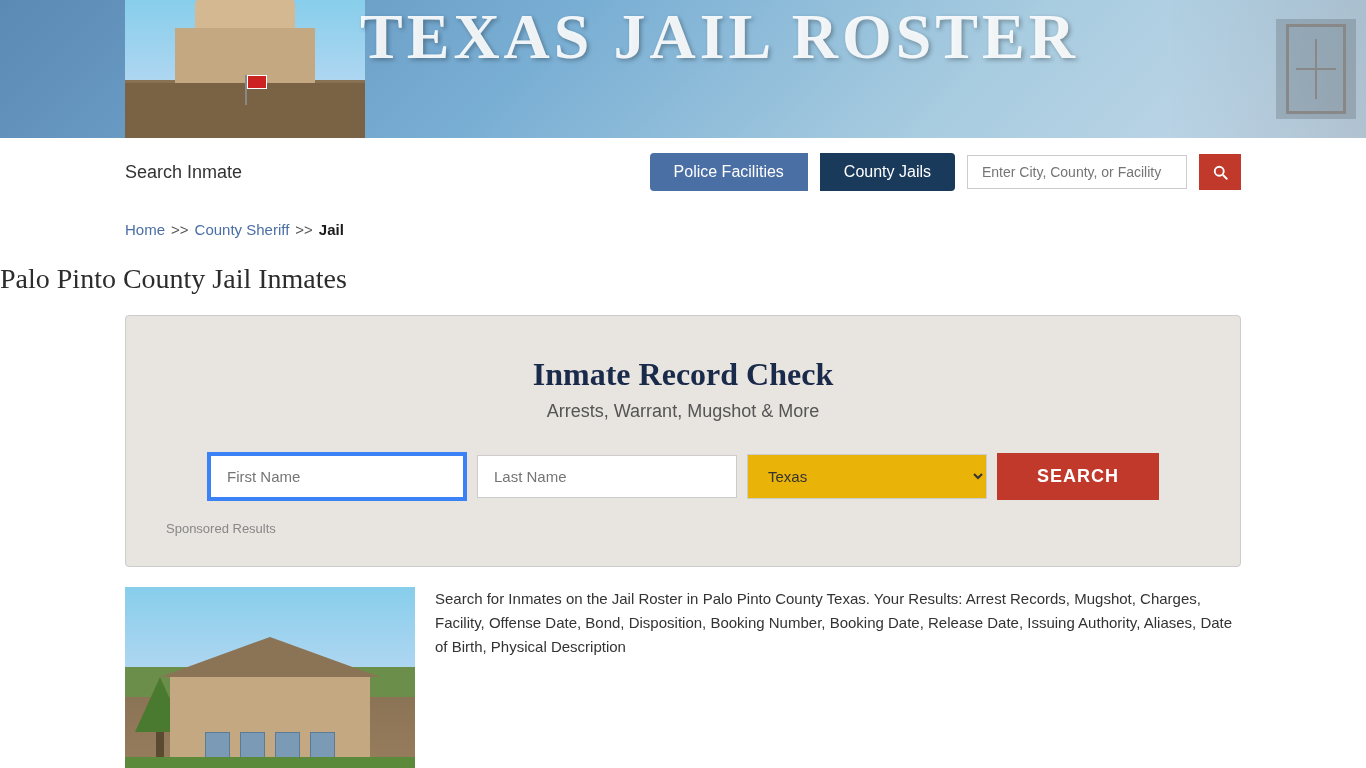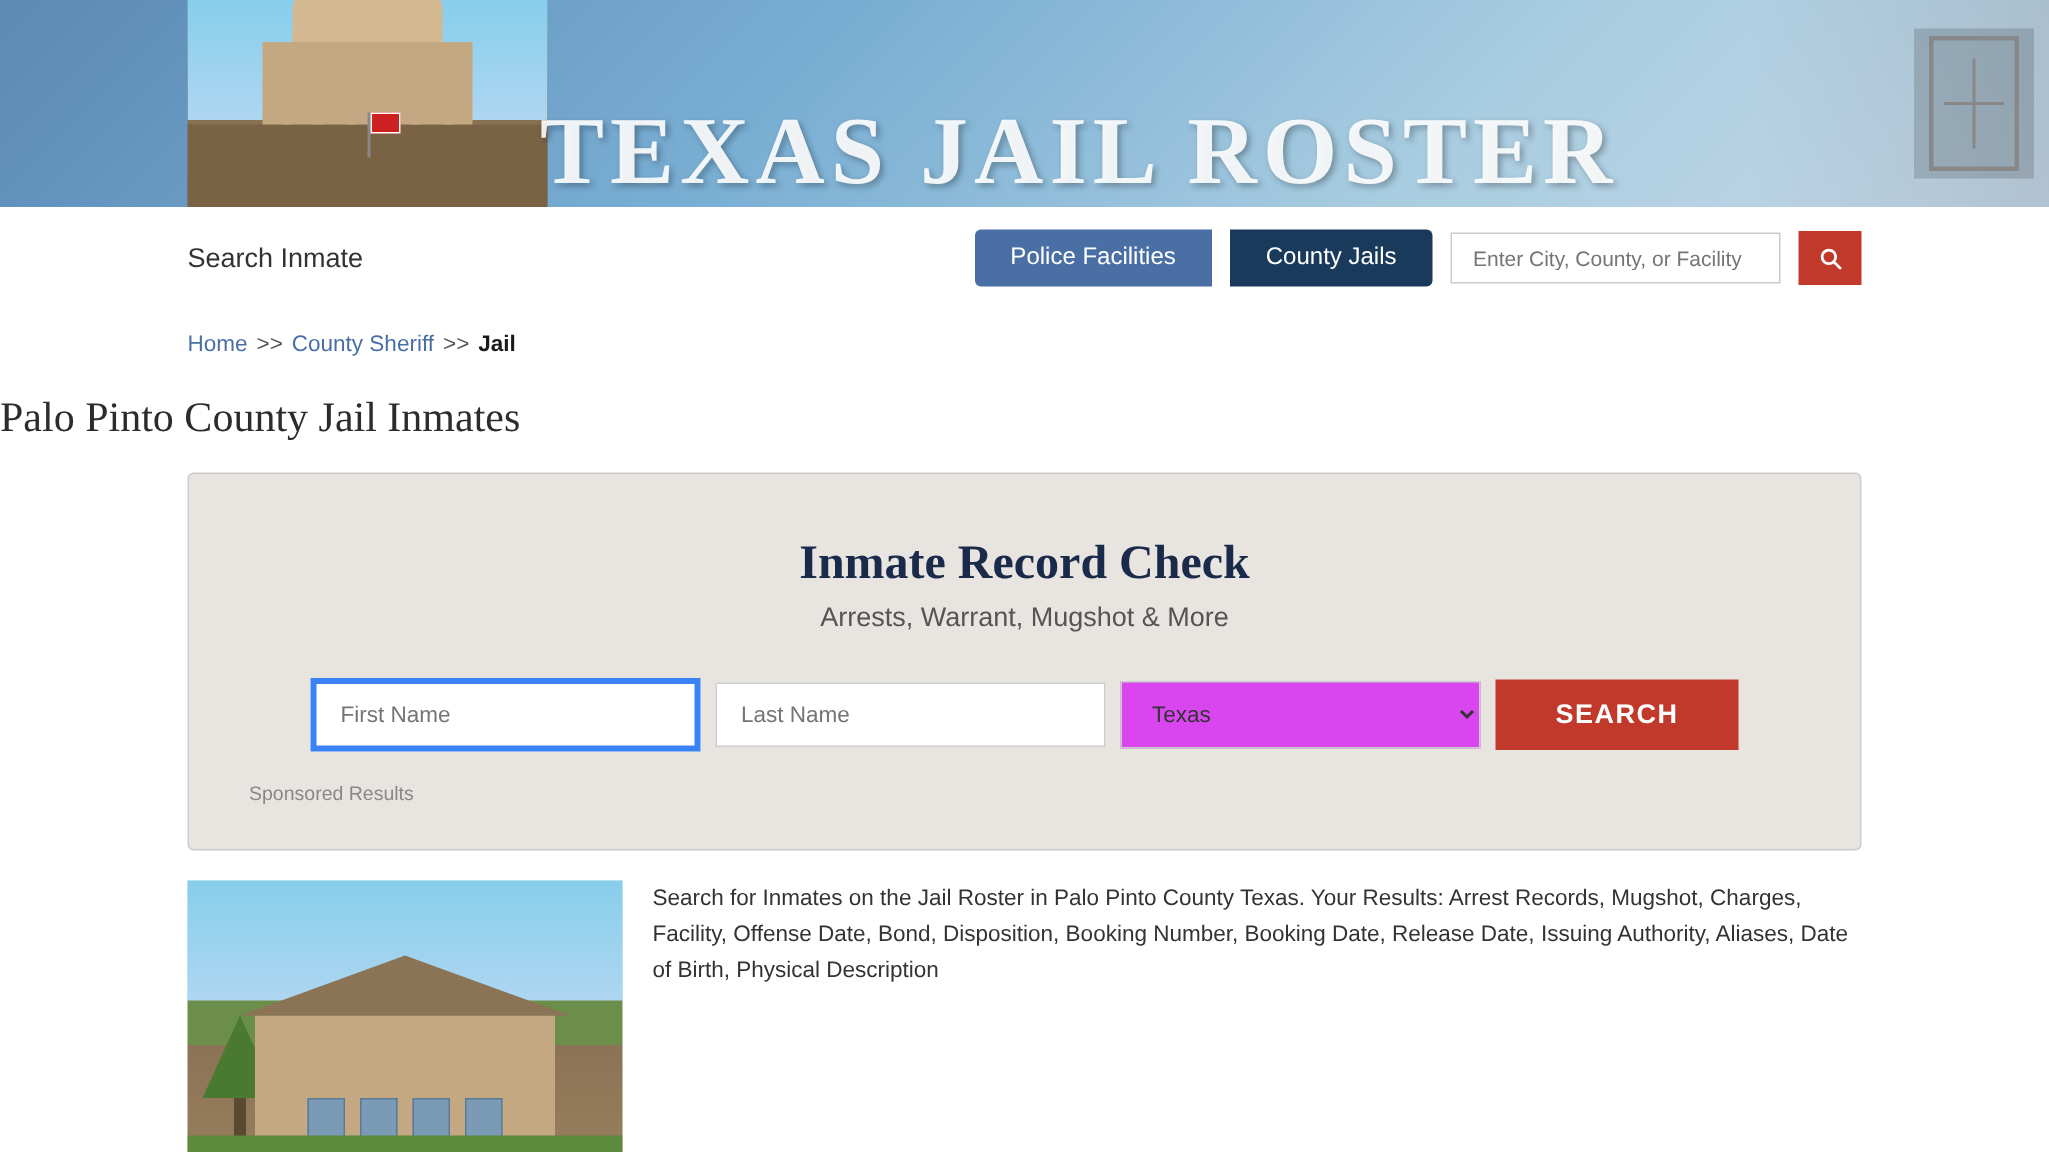--- a/index.html
+++ b/index.html
@@ -40,21 +40,21 @@
       background: #c4a882;
     }
 
     #header-banner .title-area {
       position: absolute;
       left: 360px;
       top: 0;
       right: 0;
       height: 138px;
       display: flex;
-      align-items: flex-end;
+      align-items: flex-start;
     }
 
     #header-banner .site-title {
       font-size: 64px;
       font-weight: bold;
       color: rgba(255,255,255,0.9);
       text-shadow: 2px 2px 4px rgba(0,0,0,0.3);
       letter-spacing: 4px;
       font-family: 'Palatino Linotype', Palatino, serif;
       text-transform: uppercase;
@@ -229,21 +229,21 @@
       color: #999;
       font-family: Arial, sans-serif;
       outline: none;
     }
 
     #state-select {
       padding: 12px 16px;
       font-size: 15px;
       width: 240px;
       border: 1px solid #ccc;
-      background: #d946ef;
+      background: #eab308;
       color: #333;
       font-family: Arial, sans-serif;
       outline: none;
       appearance: auto;
     }
 
     #search-form-btn {
       padding: 13px 40px;
       background: #c0392b;
       color: #fff;

